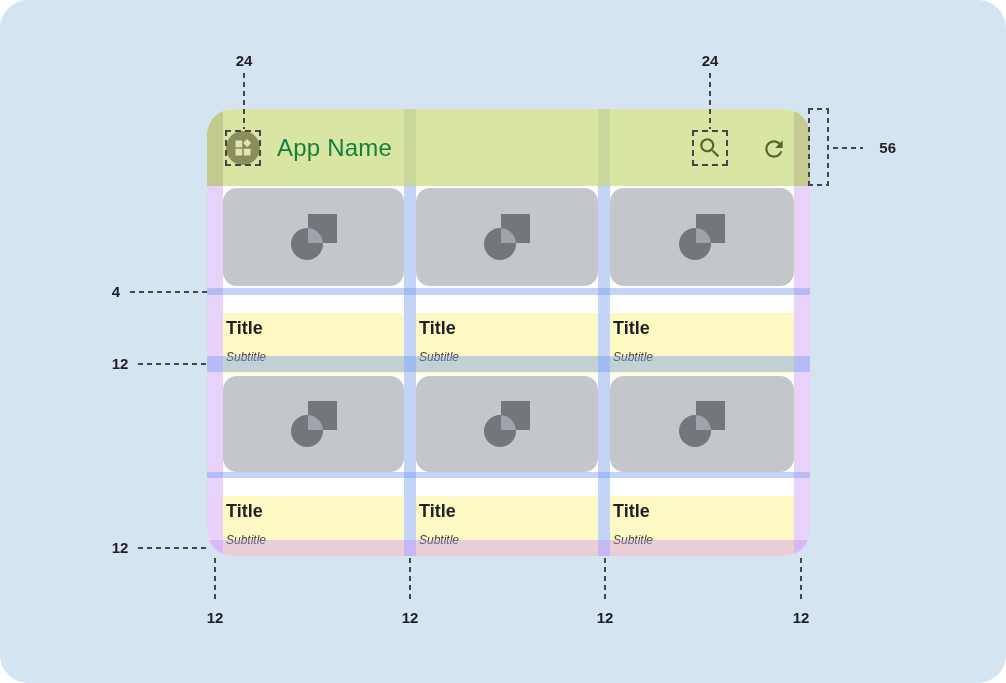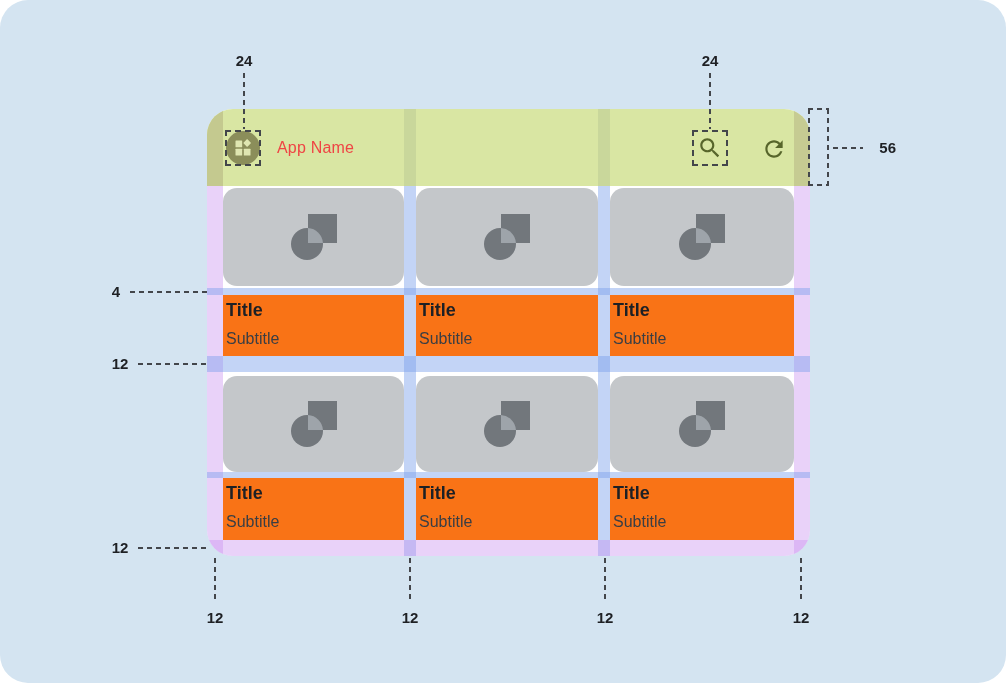--- a/index.html
+++ b/index.html
@@ -13,33 +13,33 @@
 
   .appbar{position:absolute;left:0;top:0;width:603px;height:77px;background:#d9e6a3;}
   .appbar .tint{position:absolute;top:0;height:77px;}
   .tint-margin-l{left:0;width:16px;background:#c4c98f;}
   .tint-margin-r{left:587px;width:16px;background:#c6cb92;}
   .tint-gut-1{left:197px;width:12px;background:#c9d79b;}
   .tint-gut-2{left:391px;width:12px;background:#c9d79b;}
 
   .appbar-content{position:absolute;left:0;top:0;width:603px;height:77px;z-index:6;}
   .app-icon-circle{position:absolute;left:19px;top:22px;width:34px;height:34px;border-radius:50%;background:#8b8e5a;display:flex;align-items:center;justify-content:center;}
-  .app-title{position:absolute;left:70px;top:0;height:77px;display:flex;align-items:center;font-size:16px;font-weight:500;color:#ef4444;letter-spacing:.2px;}
+  .app-title{position:absolute;left:70px;top:0;height:77px;display:flex;align-items:center;font-size:24px;font-weight:500;color:#15803d;letter-spacing:.2px;}
   .icon-search{position:absolute;left:490px;top:26px;width:26px;height:26px;}
   .icon-refresh{position:absolute;left:554px;top:27px;width:26px;height:26px;}
 
   
   .cell{position:absolute;}
   .c1{left:16px;width:181px;} .c2{left:209px;width:182px;} .c3{left:403px;width:184px;}
   .imgR1{top:79px;height:98px;} .imgR2{top:267px;height:96px;}
   .txtR1{top:186px;height:61px;} .txtR2{top:369px;height:62px;}
   .card-image{background:#c4c7ca;border-radius:14px;display:flex;align-items:center;justify-content:center;}
-  .card-text{background:#f97316;padding:5px 8px 0 3px;}
+  .card-text{background:#fef9c3;padding:5px 8px 0 3px;margin-top:18px;}
   .card-title{font-size:18px;font-weight:700;color:#1d2025;line-height:21px;}
-  .card-subtitle{font-size:16px;font-weight:400;color:#3a3e44;line-height:20px;margin-top:8px;}
+  .card-subtitle{font-size:12px;font-weight:400;color:#3a3e44;line-height:20px;margin-top:8px;font-style:italic;}
 
   
   .ov{position:absolute;z-index:5;pointer-events:none;}
   .ov-blue{background:rgba(121,160,235,0.45);}
   .ov-purple{background:rgba(200,143,240,0.40);}
   .ov-margin-l{left:0;top:77px;width:16px;height:370px;}
   .ov-margin-r{left:587px;top:77px;width:16px;height:370px;}
   .ov-gut-1{left:197px;top:77px;width:12px;height:370px;}
   .ov-gut-2{left:391px;top:77px;width:12px;height:370px;}
   .ov-gap4a{left:0;top:179px;width:603px;height:7px;}

